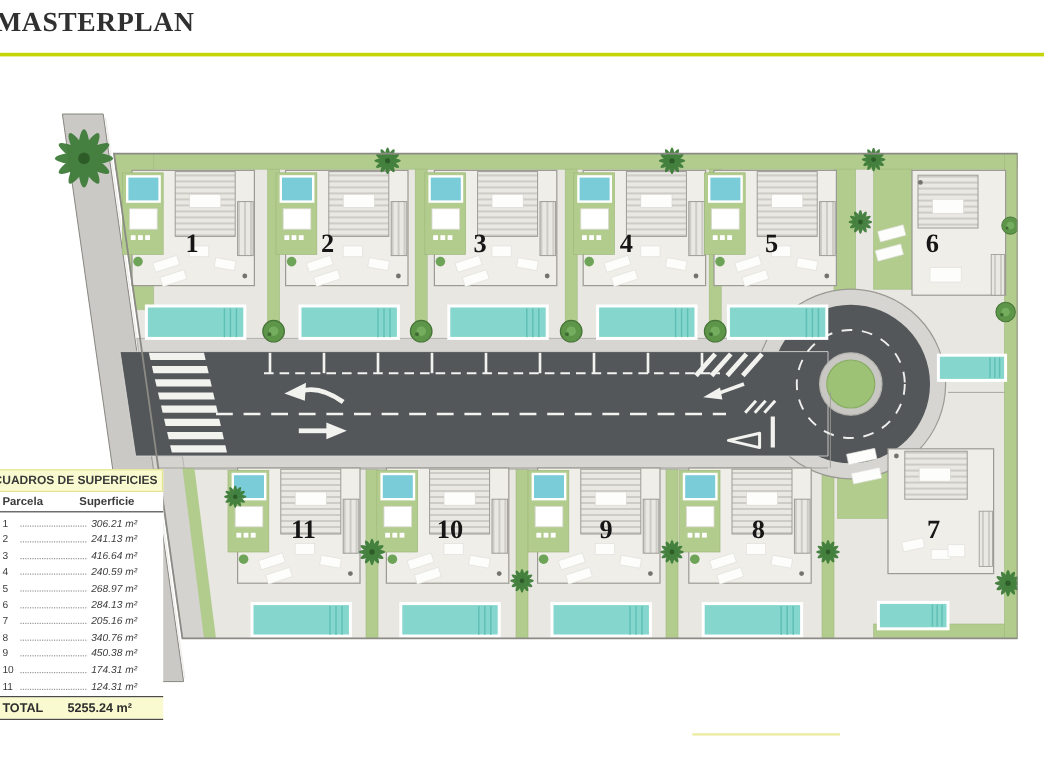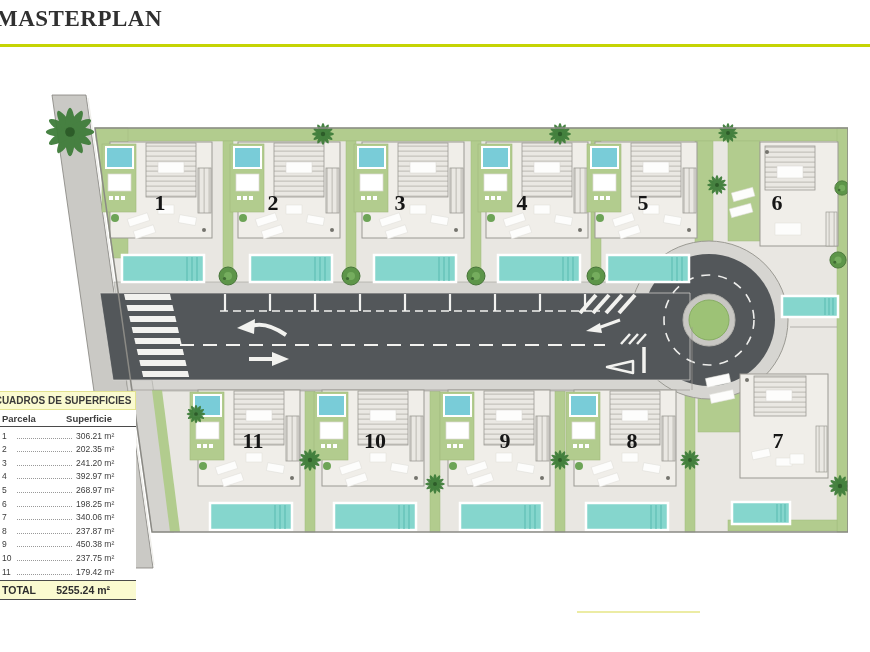--- a/index.html
+++ b/index.html
@@ -14,21 +14,21 @@
   
   .surface-table{position:absolute;left:-10px;top:391px;width:146px;background:#fff;color:#3c3c3c;}
   .st-header{background:#fafad0;border:1px solid #e3e390;padding:3px 1px;text-align:center;
        font-weight:bold;font-size:10px;color:#3a3a3a;white-space:nowrap;overflow:hidden;}
   .st-cols{display:flex;justify-content:space-between;padding:3px 24px 2px 12px;
        font-weight:bold;font-size:9.5px;border-bottom:1.5px solid #4a4a4a;}
   .st-rows{padding-top:1px;}
   .t-row{display:flex;align-items:flex-end;padding:1px 4px 1px 12px;height:11.6px;font-size:8.5px;}
   .t-num{width:13px;}
   .t-leader{flex:1;border-bottom:1px dotted #999;margin:0 4px 2px 2px;}
-  .t-val{width:56px;}
+  .t-val{width:56px;font-style:italic;}
   .st-total{display:flex;justify-content:space-between;background:#fafad0;margin-top:2px;
        border-top:1.5px solid #4a4a4a;border-bottom:1.5px solid #4a4a4a;
        padding:3px 26px 3px 12px;font-weight:bold;font-size:10.5px;color:#2e2e2e;}
 </style>
 </head>
 <body>
 
 <div class="page-title">MASTERPLAN</div>
 <div class="accent-line"></div>
 
@@ -287,66 +287,66 @@
   </div>
   <div class="st-rows">
       <div class="t-row">
         <span class="t-num">1</span>
         <span class="t-leader"></span>
         <span class="t-val">306.21 m²</span>
       </div>
       <div class="t-row">
         <span class="t-num">2</span>
         <span class="t-leader"></span>
-        <span class="t-val">202.35 m²</span>
+        <span class="t-val">241.13 m²</span>
       </div>
       <div class="t-row">
         <span class="t-num">3</span>
         <span class="t-leader"></span>
-        <span class="t-val">241.20 m²</span>
+        <span class="t-val">416.64 m²</span>
       </div>
       <div class="t-row">
         <span class="t-num">4</span>
         <span class="t-leader"></span>
-        <span class="t-val">392.97 m²</span>
+        <span class="t-val">240.59 m²</span>
       </div>
       <div class="t-row">
         <span class="t-num">5</span>
         <span class="t-leader"></span>
         <span class="t-val">268.97 m²</span>
       </div>
       <div class="t-row">
         <span class="t-num">6</span>
         <span class="t-leader"></span>
-        <span class="t-val">198.25 m²</span>
+        <span class="t-val">284.13 m²</span>
       </div>
       <div class="t-row">
         <span class="t-num">7</span>
         <span class="t-leader"></span>
-        <span class="t-val">340.06 m²</span>
+        <span class="t-val">205.16 m²</span>
       </div>
       <div class="t-row">
         <span class="t-num">8</span>
         <span class="t-leader"></span>
-        <span class="t-val">237.87 m²</span>
+        <span class="t-val">340.76 m²</span>
       </div>
       <div class="t-row">
         <span class="t-num">9</span>
         <span class="t-leader"></span>
         <span class="t-val">450.38 m²</span>
       </div>
       <div class="t-row">
         <span class="t-num">10</span>
         <span class="t-leader"></span>
-        <span class="t-val">237.75 m²</span>
+        <span class="t-val">174.31 m²</span>
       </div>
       <div class="t-row">
         <span class="t-num">11</span>
         <span class="t-leader"></span>
-        <span class="t-val">179.42 m²</span>
+        <span class="t-val">124.31 m²</span>
       </div>
     </div>
   <div class="st-total">
     <span>TOTAL</span>
     <span>5255.24 m²</span>
   </div>
 </div>
 
 <div class="bottom-line"></div>
 

